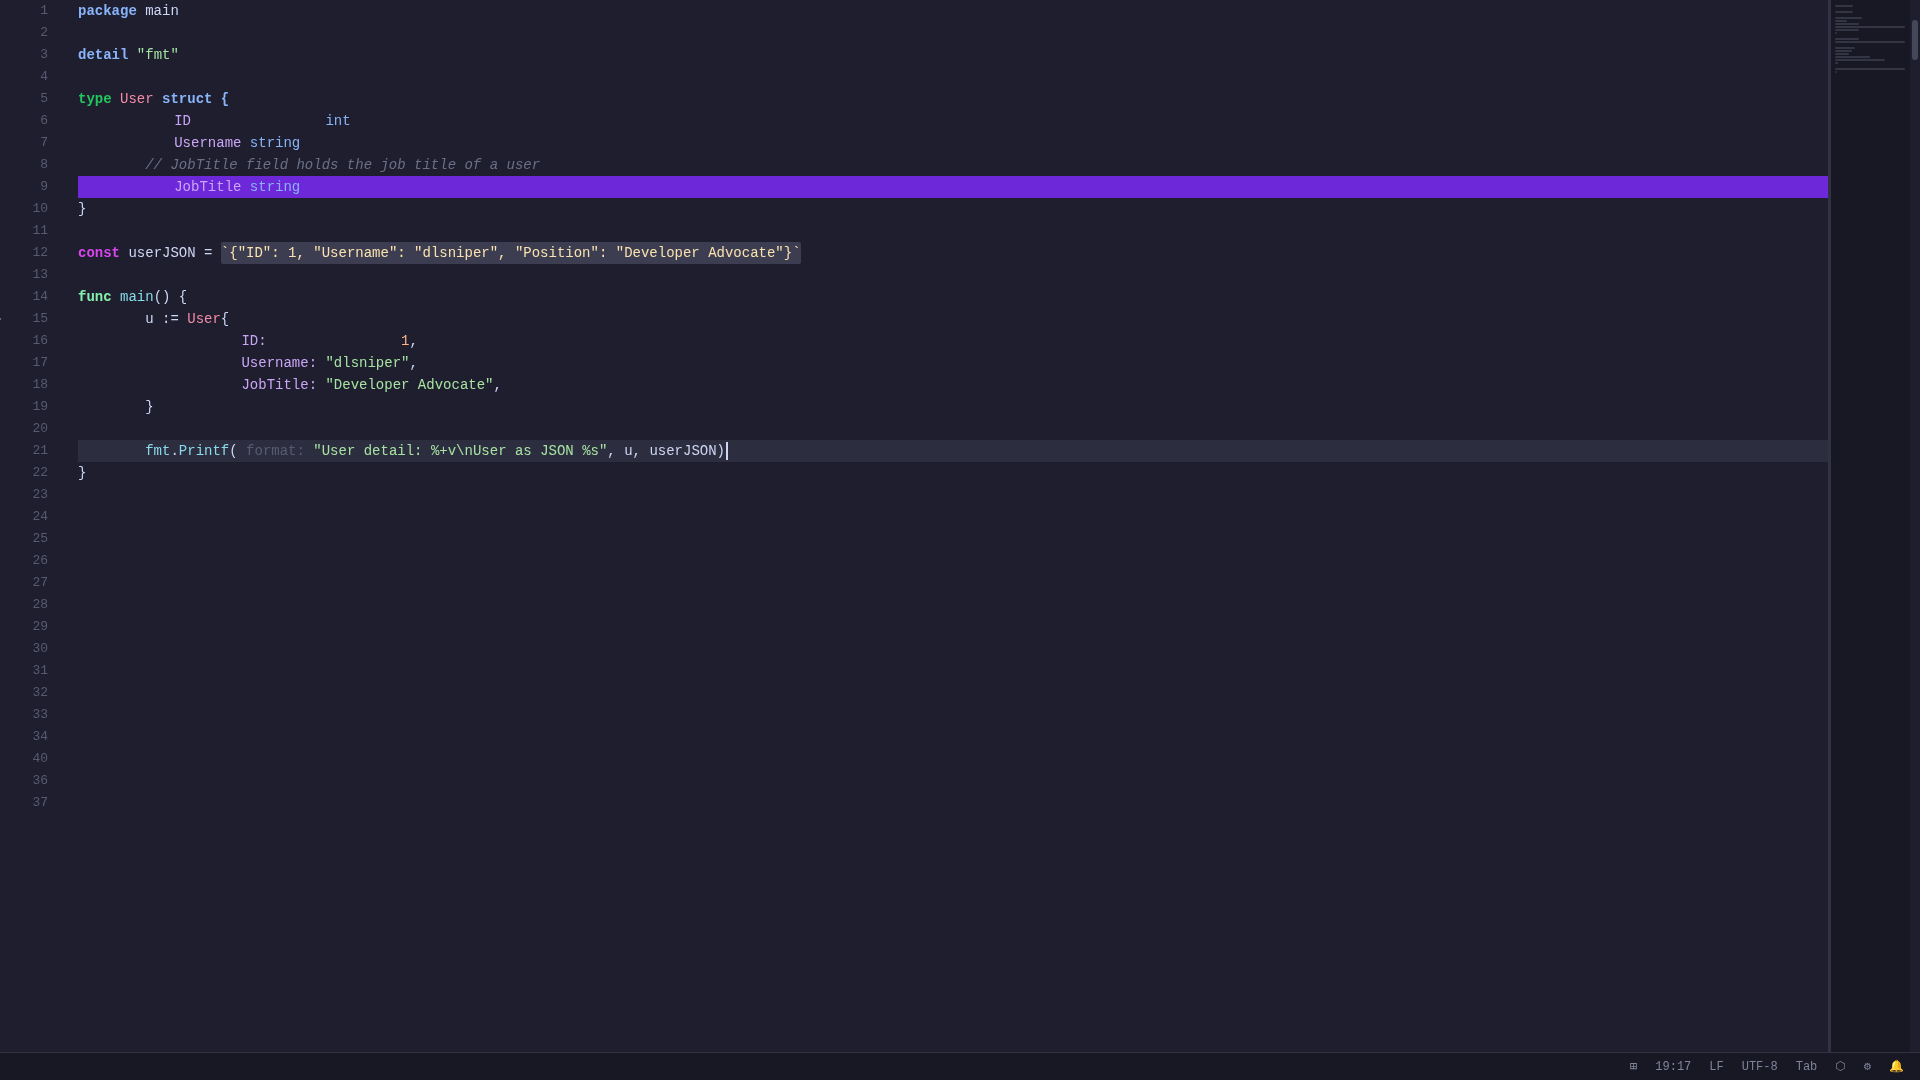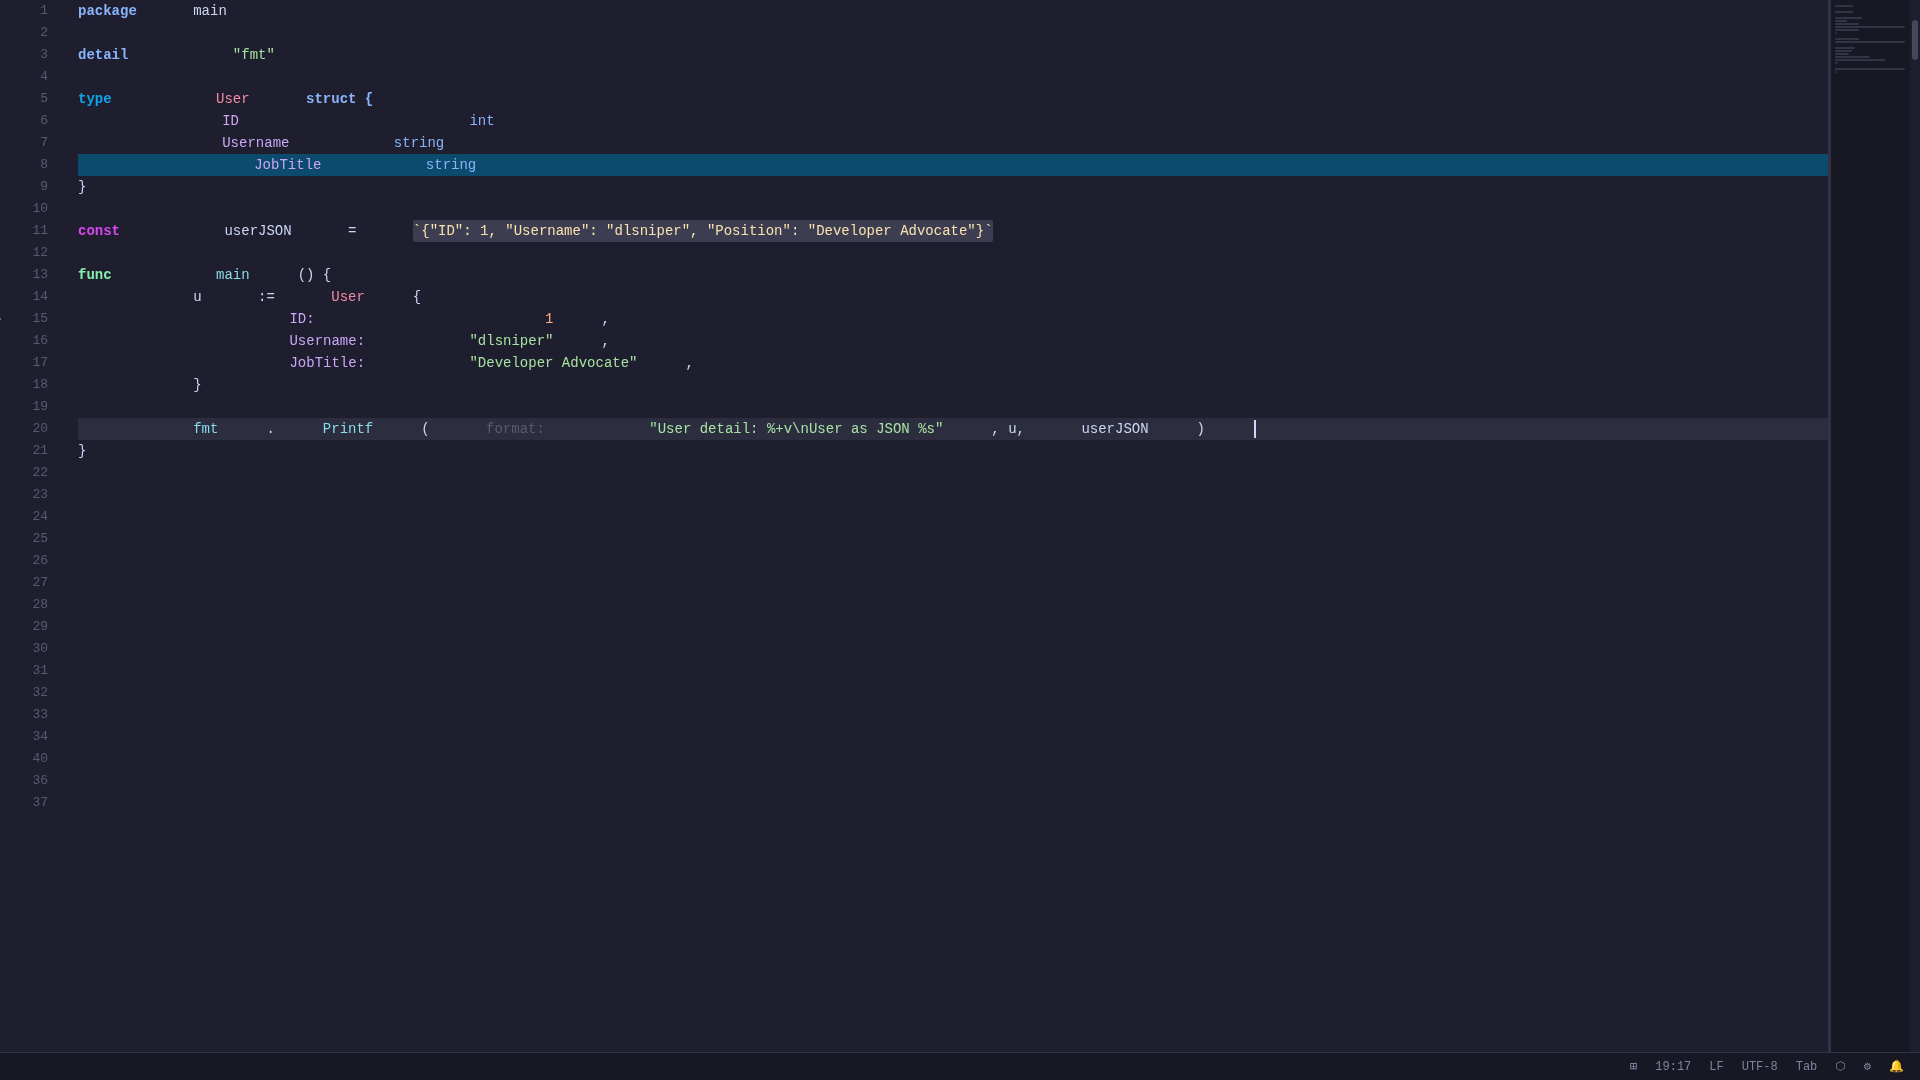--- a/index.html
+++ b/index.html
@@ -59,41 +59,40 @@
       overflow-x: hidden;
       line-height: 22px;
     }
 
     .code-line {
       display: flex;
       align-items: center;
       height: 22px;
       white-space: pre;
       position: relative;
-      gap: 48px;
     }
 
     
     .fold-indicator {
       display: inline-block;
       width: 14px;
       height: 14px;
       color: #585b70;
       font-size: 11px;
       cursor: pointer;
       text-align: center;
       line-height: 14px;
       position: absolute;
       left: -32px;
     }
 
     
     .kw-package { color: #89b4fa; font-weight: bold; }
     .kw-import { color: #89b4fa; font-weight: bold; }
-    .kw-type { color: #0ea5e9; font-weight: bold; }
+    .kw-type { color: #22c55e; font-weight: bold; }
     .kw-struct { color: #89b4fa; font-weight: bold; }
     .kw-func { color: #86efac; font-weight: bold; }
     .kw-const { color: #d946ef; font-weight: bold; }
     .type-name { color: #f38ba8; }
     .field-name { color: #cba6f7; margin-left: 29px; }
     .type-hint { color: #89b4fa; font-family: Liberation Mono, monospace; }
     .string { color: #a6e3a1; }
     .number { color: #fab387; }
     .comment { color: #6c7086; font-style: italic; }
     .func-name { color: #89dceb; }
@@ -220,21 +219,22 @@
     </div>
 
   <div class="code-content" id="code-content">
       <div class="code-line"><span class="kw-package">package</span><span class="var-name"> main</span></div>
       <div class="code-line"></div>
       <div class="code-line"><span class="kw-import">detail</span><span> </span><span class="string">"fmt"</span></div>
       <div class="code-line"></div>
       <div class="code-line"><span class="fold-indicator">⌄</span><span class="kw-type">type</span><span> </span><span class="type-name">User</span><span class="kw-struct"> struct {</span></div>
       <div class="code-line"><span>	</span><span class="field-name">ID</span><span>		</span><span class="type-hint">int</span></div>
       <div class="code-line"><span>	</span><span class="field-name">Username</span><span> </span><span class="type-hint">string</span></div>
-      <div class="code-line" style="background: #0c4a6e; padding-left: 32px;"><span>	</span><span class="field-name">JobTitle</span><span> </span><span class="type-hint">string</span></div>
+      <div class="code-line"><span>	</span><span class="comment">// JobTitle field holds the job title of a user</span></div>
+      <div class="code-line" style="background: #6d28d9;"><span>	</span><span class="field-name">JobTitle</span><span> </span><span class="type-hint">string</span></div>
       <div class="code-line"><span class="fold-indicator"></span><span class="var-name">}</span></div>
       <div class="code-line"></div>
       <div class="code-line"><span class="kw-const">const</span><span> </span><span class="var-name">userJSON</span><span class="operator"> = </span><span class="highlighted-json json-key">`{"ID": 1, "Username": "dlsniper", "Position": "Developer Advocate"}`</span></div>
       <div class="code-line"></div>
       <div class="code-line"><span class="fold-indicator">⌄</span><span class="kw-func">func</span><span> </span><span class="func-name">main</span><span class="var-name">() {</span></div>
       <div class="code-line"><span class="fold-indicator">⌄</span><span>	</span><span class="var-name">u</span><span class="operator"> := </span><span class="type-name">User</span><span class="var-name">{</span></div>
       <div class="code-line"><span>		</span><span class="field-name">ID:</span><span>		</span><span class="number">1</span><span class="var-name">,</span></div>
       <div class="code-line"><span>		</span><span class="field-name">Username:</span><span> </span><span class="string">"dlsniper"</span><span class="var-name">,</span></div>
       <div class="code-line"><span>		</span><span class="field-name">JobTitle:</span><span> </span><span class="string">"Developer Advocate"</span><span class="var-name">,</span></div>
       <div class="code-line"><span class="fold-indicator"></span><span>	</span><span class="var-name">}</span></div>

